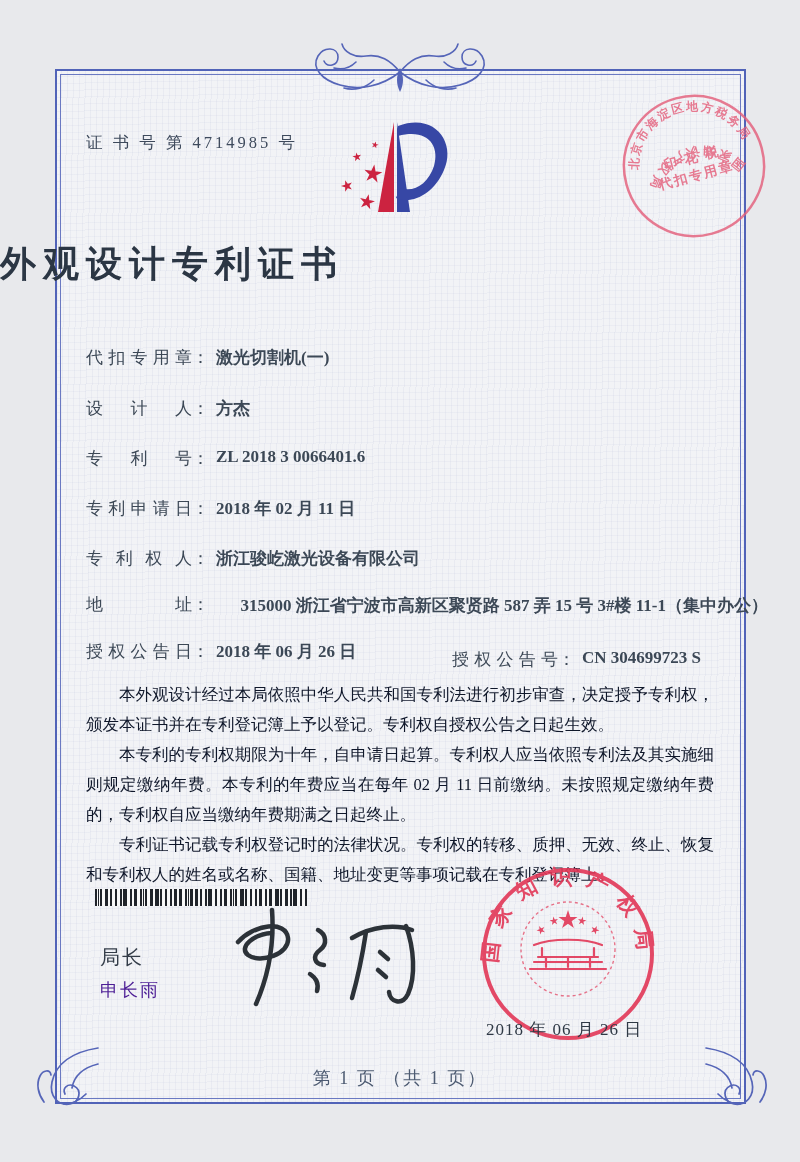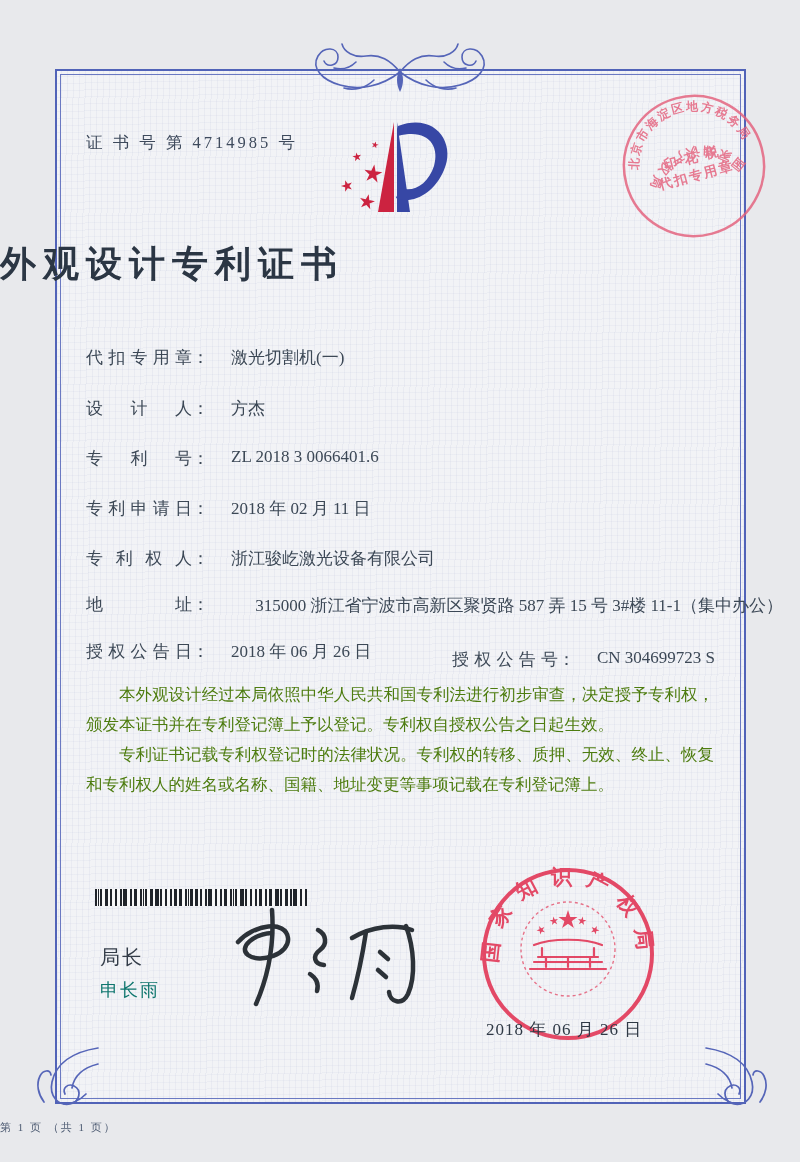--- a/index.html
+++ b/index.html
@@ -32,47 +32,47 @@
   .doc-title{
     left:0;top:240px;width:100%;text-align:left;z-index:3;
     font-size:36px;font-weight:700;letter-spacing:7px;color:#2b3644;
   }
   .field-row{left:86px;font-size:17px;z-index:3;color:#3c4856;}
   .flabel{
     display:inline-block;width:106px;text-align:justify;text-align-last:justify;
     vertical-align:top;
   }
   .colon{vertical-align:top;}
-  .fvalue{margin-left:22px;vertical-align:top;}
+  .fvalue{margin-left:7px;vertical-align:top;font-weight:bold;}
   .fvalue.wrap{display:inline-block;width:552px;line-height:1.55;text-align:right;}
   .grant-right{left:452px;}
   .body-paragraphs{
     left:86px;top:680px;width:628px;z-index:3;
-    font-size:16.5px;line-height:1.82;color:#4d7c0f;text-align:justify;
+    font-size:16.5px;line-height:1.82;color:#0f172a;text-align:justify;
   }
   .body-paragraphs p{margin:0;text-indent:2em;}
   .barcode{
     left:95px;top:889px;width:212px;height:17px;z-index:3;
     background-color:#f8f8f8;
     background-image:
       repeating-linear-gradient(90deg,#20242a 0 2px,transparent 2px 5px),
       repeating-linear-gradient(90deg,transparent 0 3px,#20242a 3px 4px,transparent 4px 9px),
       repeating-linear-gradient(90deg,transparent 0 11px,#20242a 11px 13px,transparent 13px 17px);
   }
   .signer-title{left:100px;top:944px;font-size:20px;letter-spacing:2px;z-index:3;color:#333c48;}
-  .signer-name{left:100px;top:978px;font-size:18px;letter-spacing:2px;z-index:3;color:#0f766e;}
+  .signer-name{left:100px;top:978px;font-size:18px;letter-spacing:2px;z-index:3;color:#4c1d95;}
   .signature{left:220px;top:900px;z-index:4;}
   .seal{left:476px;top:862px;z-index:5;}
   .seal-date{
     left:486px;top:1018px;z-index:6;font-size:17px;letter-spacing:1px;color:#2f3945;
   }
   .tax-stamp{left:610px;top:78px;z-index:6;}
   .page-footer{
-    left:0;top:1120px;width:100%;text-align:left;z-index:3;
-    font-size:11px;letter-spacing:2px;color:#4d5b72;
+    left:0;top:1066px;width:100%;text-align:center;z-index:3;
+    font-size:18px;letter-spacing:2px;color:#4d5b72;
   }
   .flourish-top{left:278px;top:42px;z-index:3;}
   .corner-bl{left:28px;top:1036px;z-index:3;}
   .corner-br{left:702px;top:1036px;z-index:3;}
 </style>
 </head>
 <body>
 
 <div class="paper-inner"></div>
 <div class="frame-outer">
@@ -165,20 +165,21 @@
 </div>
 <div class="abs field-row" style="top:640px">
   <span class="flabel">授权公告日</span><span class="colon">：</span><span class="fvalue">2018 年 06 月 26 日</span>
 </div>
 <div class="abs field-row grant-right" style="top:648px">
   <span class="flabel">授权公告号</span><span class="colon">：</span><span class="fvalue">CN 304699723 S</span>
 </div>
 
 <div class="abs body-paragraphs">
   <p>本外观设计经过本局依照中华人民共和国专利法进行初步审查，决定授予专利权，颁发本证书并在专利登记簿上予以登记。专利权自授权公告之日起生效。</p>
+  <p>本专利的专利权期限为十年，自申请日起算。专利权人应当依照专利法及其实施细则规定缴纳年费。本专利的年费应当在每年 02 月 11 日前缴纳。未按照规定缴纳年费的，专利权自应当缴纳年费期满之日起终止。</p>
   <p>专利证书记载专利权登记时的法律状况。专利权的转移、质押、无效、终止、恢复和专利权人的姓名或名称、国籍、地址变更等事项记载在专利登记簿上。</p>
 </div>
 
 <div class="abs barcode"></div>
 
 <div class="abs signer-title">局长</div>
 <div class="abs signer-name">申长雨</div>
 
 <svg class="abs signature" width="210" height="115" viewBox="0 0 210 115">
   <g stroke="#2c3238" stroke-width="4.5" fill="none" stroke-linecap="round" stroke-linejoin="round">

